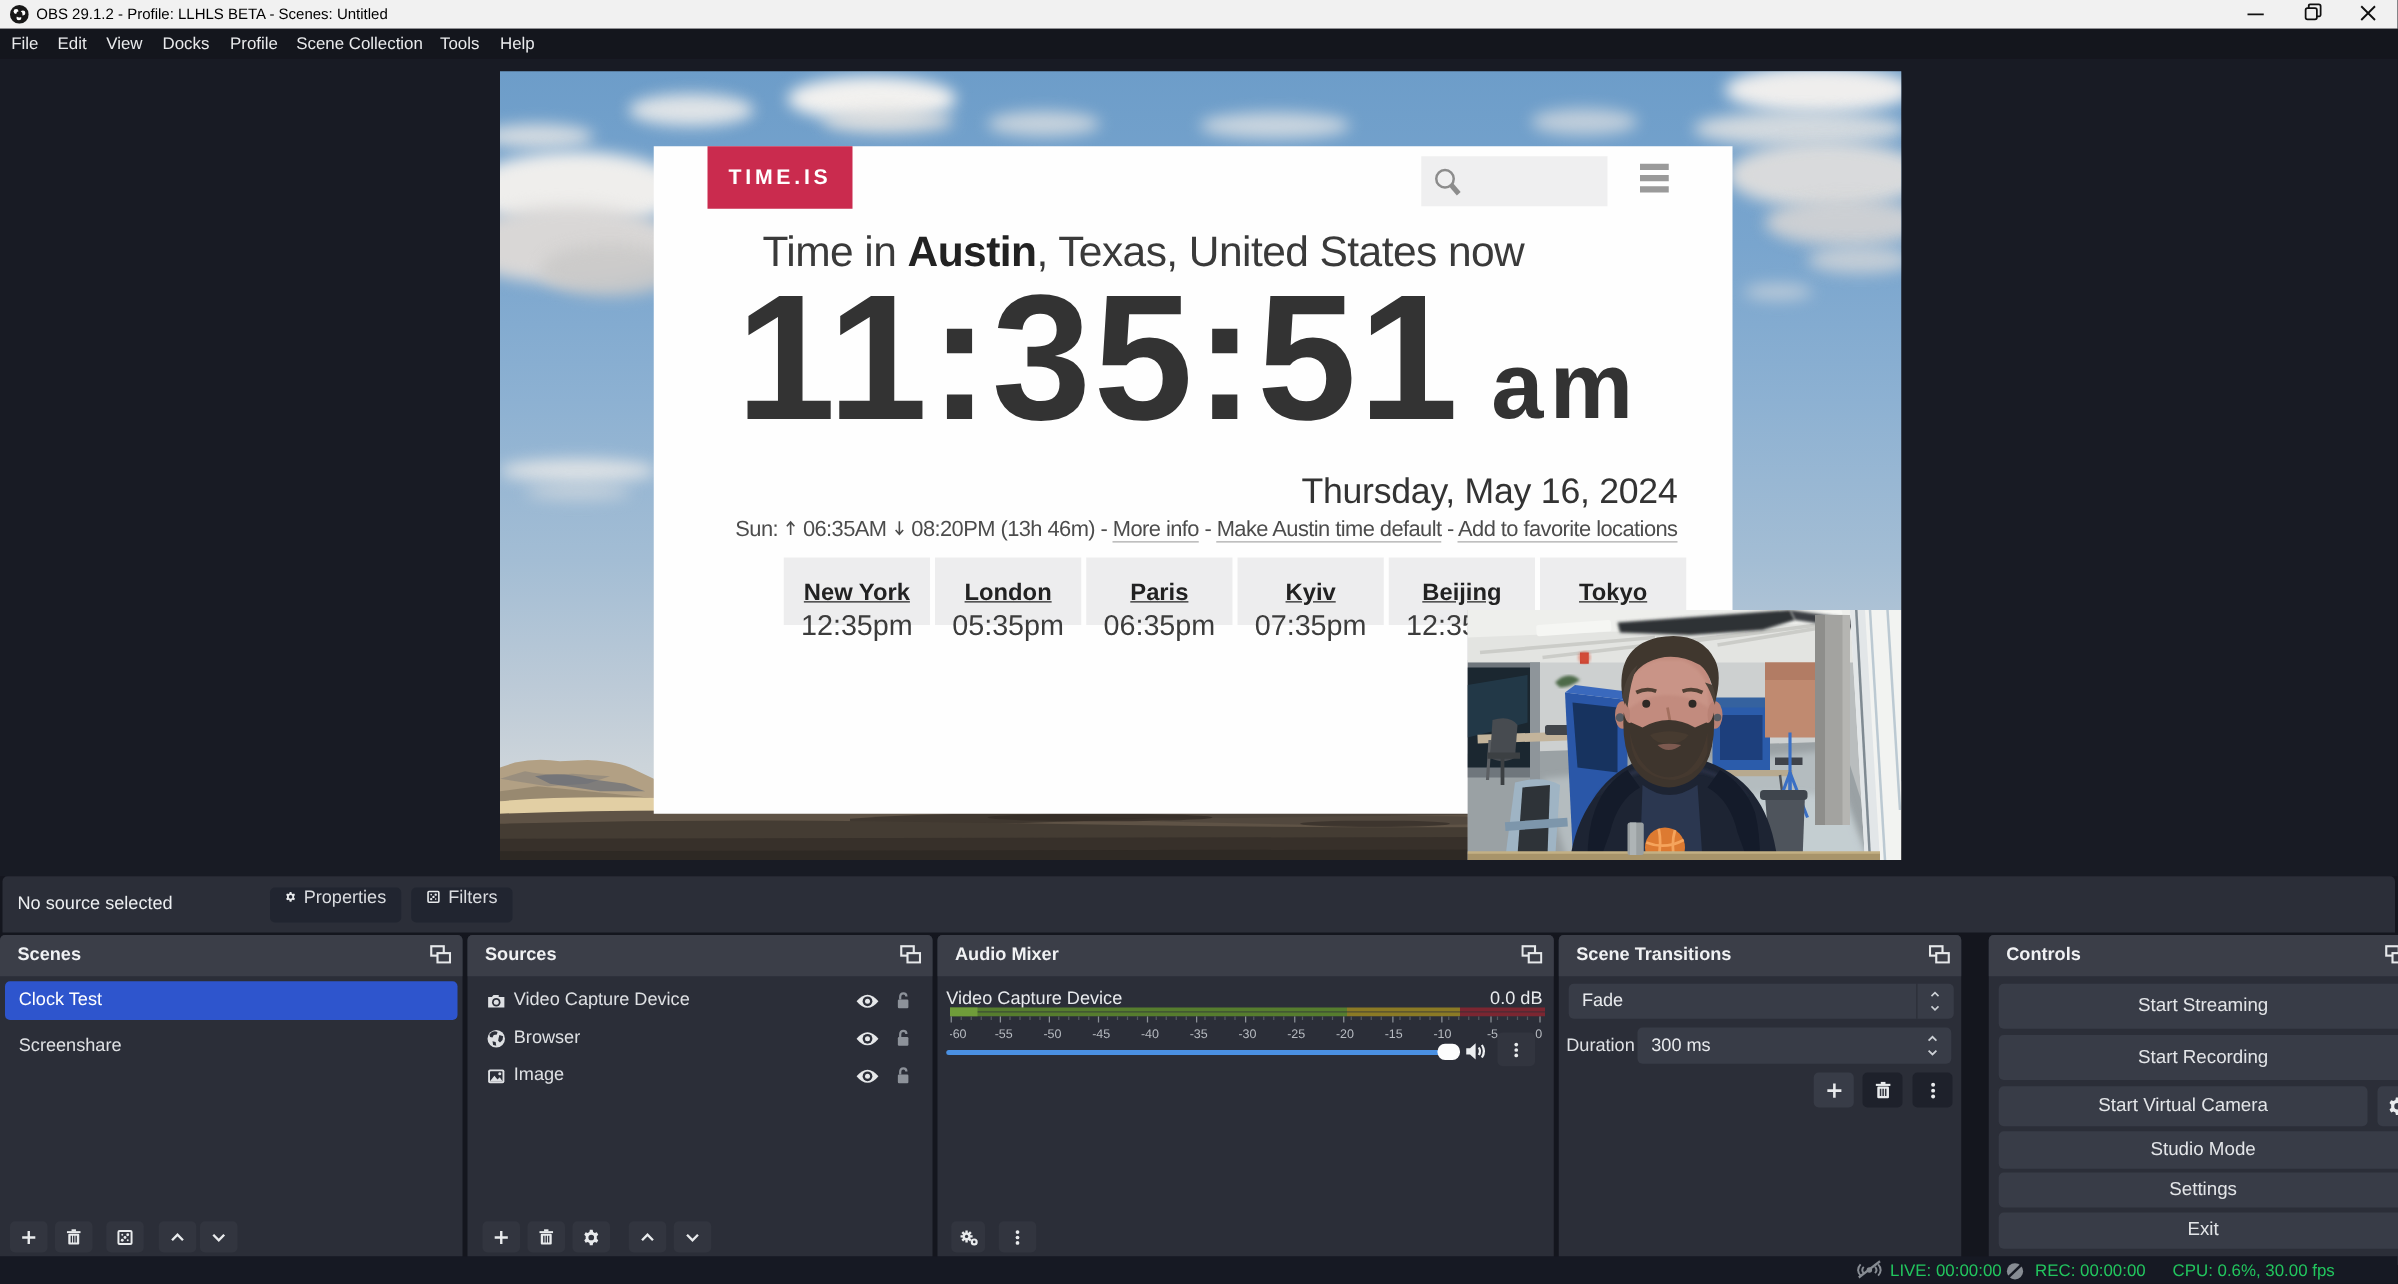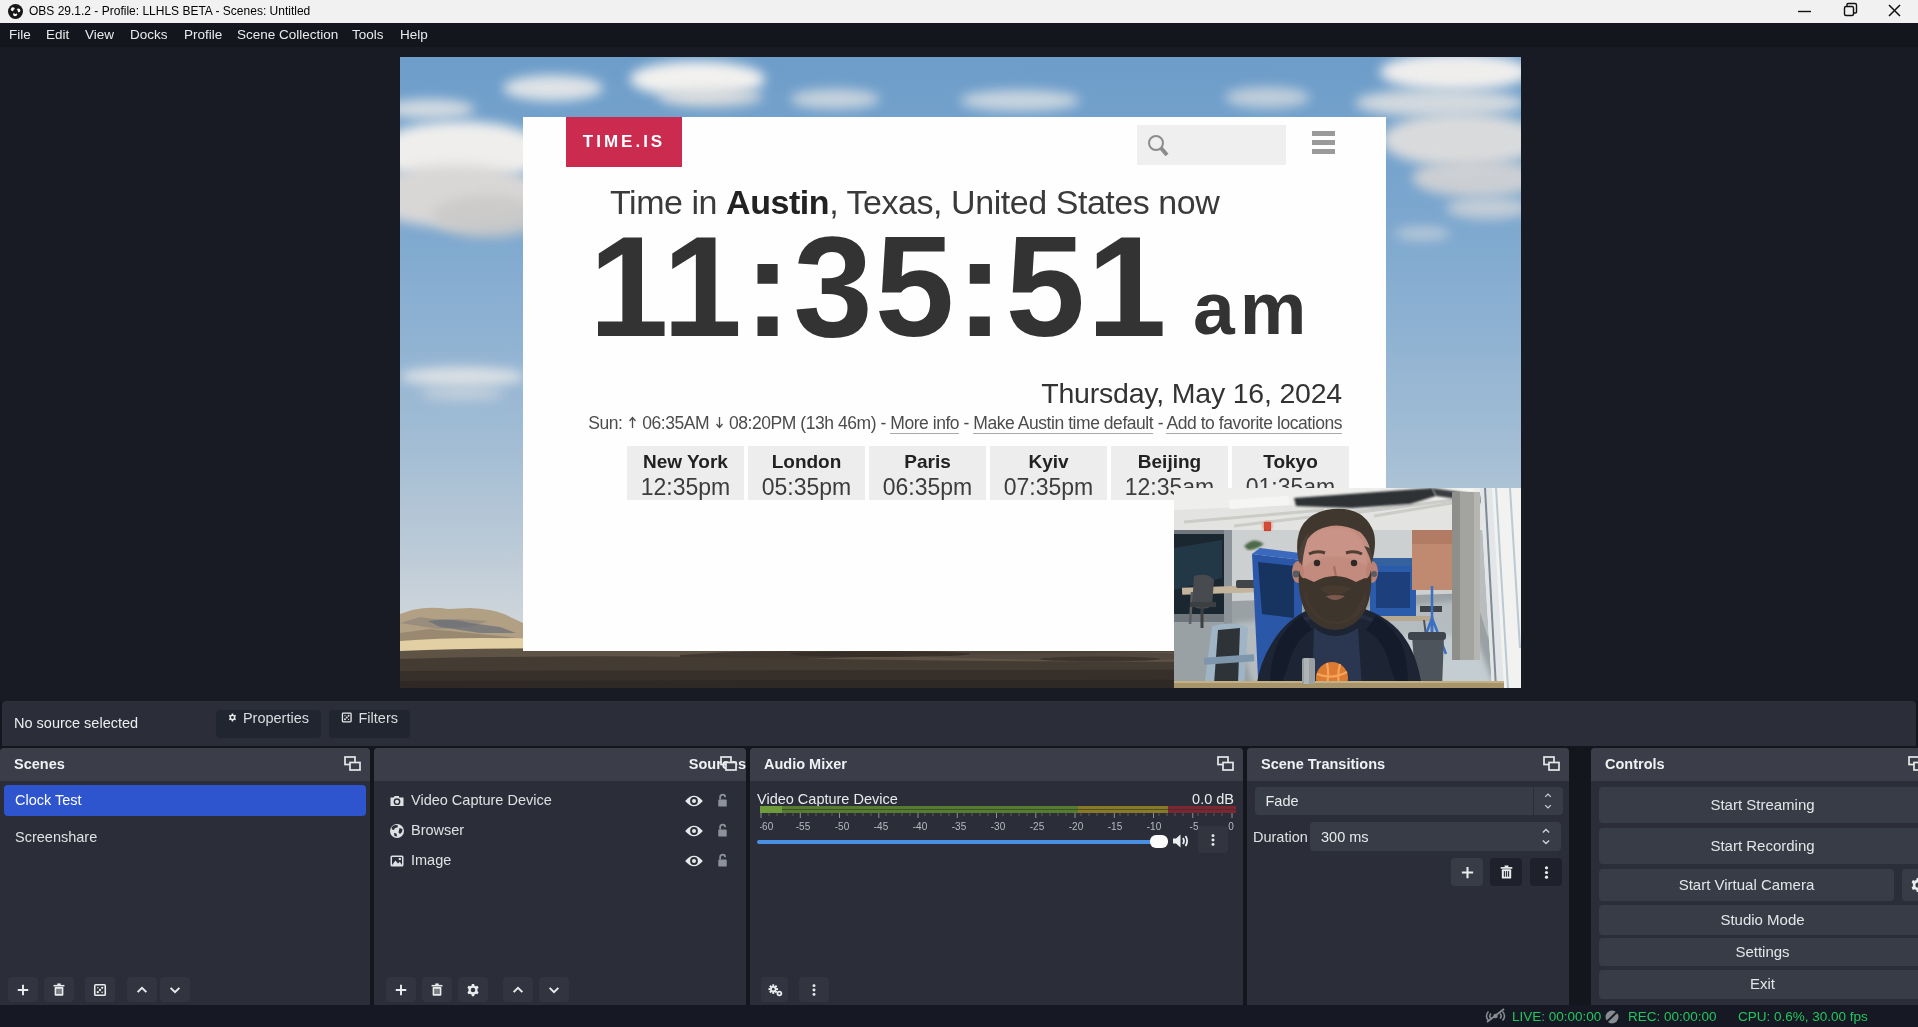--- a/index.html
+++ b/index.html
@@ -28,41 +28,41 @@
   #burger { position:absolute; left:789px; top:14px; width:23px; height:24px; }
   #burger div { width:23px; height:5px; background:#9a9a9a; margin-bottom:4px; }
   #h1 { position:absolute; left:43px; top:66px; font-size:34px; color:#3a3a3a; letter-spacing:-0.45px; white-space:nowrap;margin-left:44px;}
   #clock { position:absolute; left:66px; top:98px; height:146px; font-weight:bold; color:#333;
      font-size:143px; letter-spacing:1.85px; white-space:nowrap; line-height:143px; }
   #ampm { position:absolute; left:670px; top:154px; font-weight:bold; color:#333; font-size:75px; line-height:75px; letter-spacing:5px; }
   #dateline { position:absolute; right:44px; top:260px; font-size:28.5px; color:#333; letter-spacing:-0.2px;}
   #sunline { position:absolute; right:44px; top:296px; font-size:17.5px; letter-spacing:-0.45px; color:#4c4c4c; text-align:right; white-space:nowrap;}
   #sunline .lnk { border-bottom:1px solid #aaa; }
   .citybox { position:absolute; top:329px; width:117px; height:54px; background:#ededee; text-align:center; }
-  .citybox .cn { font-size:19px; font-weight:bold; color:#222; margin-top:5px; }
+  .citybox .cn { font-size:19px; font-weight:bold; color:#222; margin-top:18px;text-decoration:underline; }
   .citybox .ct { font-size:23px; color:#3c3c3c; margin-top:1px; }
   
   #srcbar { position:absolute; left:2px; top:701px; width:1914px; height:45px; background:#2b2e38; border-radius:4px 4px 0 0; }
   #srcbar .nss { position:absolute; left:12px; top:14px; font-size:14.5px; color:#eceef0; }
   .tbbtn { position:absolute; top:9px; height:28px; background:#212530; border-radius:4px; color:#dadce0;
       font-size:14.5px; display:flex; align-items:flex-start; padding:0 12px; gap:6px;}
   
   .panel { position:absolute; top:748px; height:264px; background:#2b2e38; border-radius:4px; }
   .phead { position:absolute; left:0; top:0; right:0; height:33px; background:#3b3e48; border-radius:4px 4px 0 0;
      font-size:14.5px; font-weight:bold; color:#f0f1f3; line-height:33px; padding-left:14px;}
   .popico { position:absolute; top:8px; width:17px; height:15px; }
   .sqbtn { position:absolute; width:30px; height:25px; background:#32353f; border-radius:4px;
      display:flex; align-items:center; justify-content:center; }
   
   #scenes { left:0px; width:370px; }
   #srcrow-sel { position:absolute; left:4px; top:37px; width:362px; height:31px; background:#2e55cd; border-radius:4px;
      color:#fff; font-size:14.5px; line-height:31px; padding-left:11px; }
   #srcrow2 { position:absolute; left:15px; top:81px; font-size:14.5px; color:#dfe1e4; }
   
-  #sources { left:374px; width:372px;text-align:right; }
+  #sources { left:374px; width:372px; }
   .srow { position:absolute; left:0; width:100%; height:30px; }
   .srow .stext { position:absolute; left:37px; top:6px; font-size:14.5px; color:#dee0e3; }
   
   #mixer { left:750px; width:493px; }
   #transitions { left:1247px; width:322px; }
   #controls { left:1591px; width:343px; }
   .cbtn { position:absolute; left:8px; width:327px; height:32px; background:#383c47; border-radius:4px;
      color:#e3e5e8; font-size:15px; text-align:center; line-height:32px; }
   
   #statusbar { position:absolute; left:0; top:1005px; width:1918px; height:22px; background:#161923;

